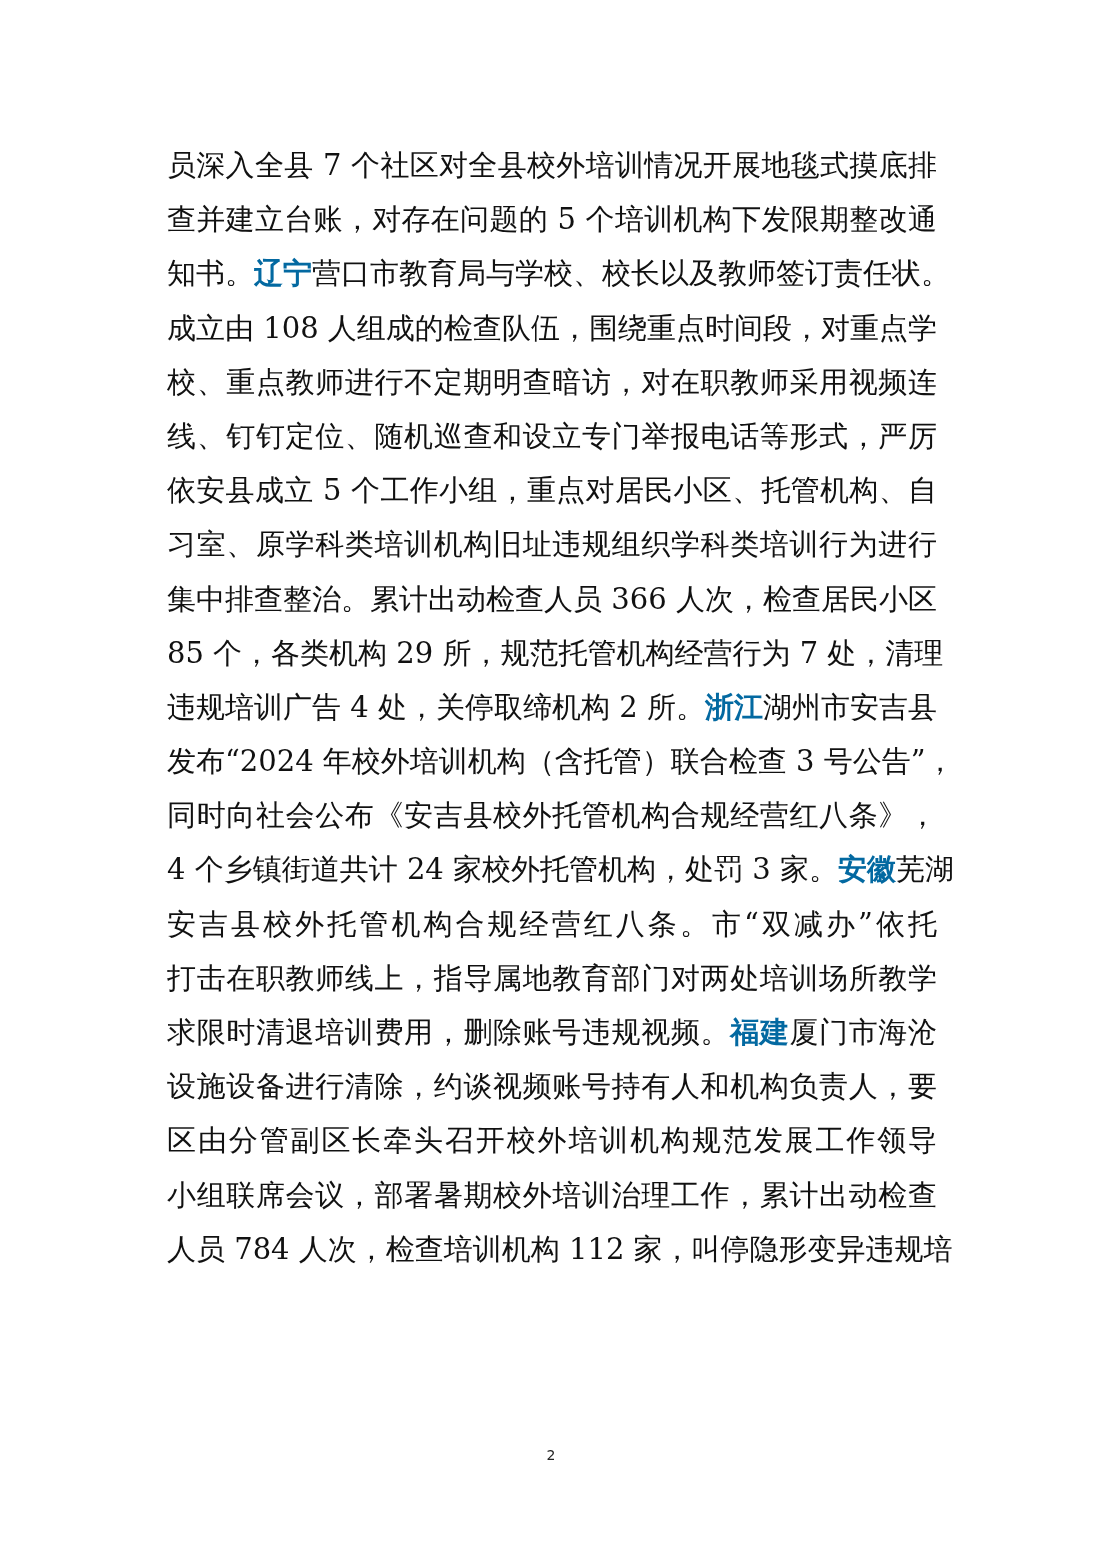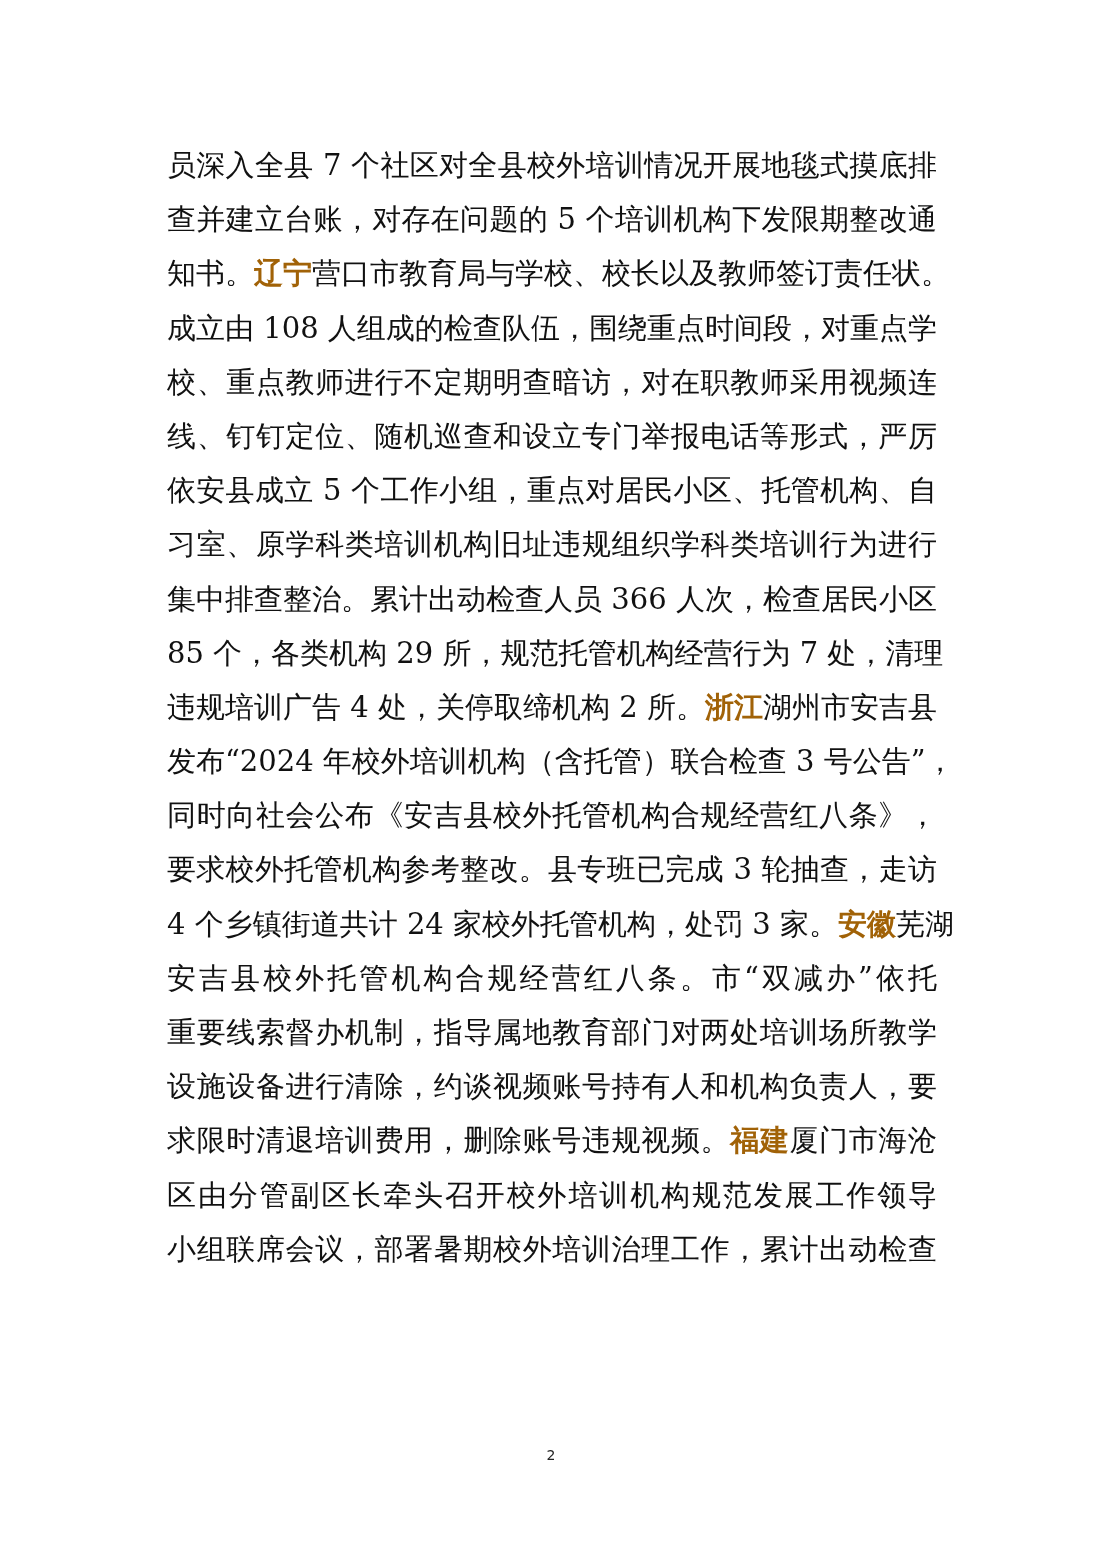--- a/index.html
+++ b/index.html
@@ -36,21 +36,21 @@
       white-space: nowrap;
       text-align: justify;
       text-align-last: justify;
       letter-spacing: 0;
       overflow: visible;
     }
     .line span { display: inline; }
     .bold {
       font-family: "DejaVu Sans", "Liberation Sans", sans-serif;
       font-weight: bold;
-      color: #a16207;
+      color: #0369a1;
     }
     .page-number {
       position: absolute;
       left: 0;
       width: 1102px;
       top: 1447px;
       text-align: center;
       font-family: "DejaVu Sans", "Liberation Sans", sans-serif;
       font-size: 14px;
       color: #222222;
@@ -67,23 +67,23 @@
       <div class="line"><span>成立由 108 人组成的检查队伍，围绕重点时间段，对重点学</span></div>
       <div class="line"><span>校、重点教师进行不定期明查暗访，对在职教师采用视频连</span></div>
       <div class="line"><span>线、钉钉定位、随机巡查和设立专门举报电话等形式，严厉</span></div>
       <div class="line"><span>依安县成立 5 个工作小组，重点对居民小区、托管机构、自</span></div>
       <div class="line"><span>习室、原学科类培训机构旧址违规组织学科类培训行为进行</span></div>
       <div class="line"><span>集中排查整治。累计出动检查人员 366 人次，检查居民小区</span></div>
       <div class="line"><span>85 个，各类机构 29 所，规范托管机构经营行为 7 处，清理</span></div>
       <div class="line"><span>违规培训广告 4 处，关停取缔机构 2 所。</span><span class="bold">浙江</span><span>湖州市安吉县</span></div>
       <div class="line"><span>发布“2024 年校外培训机构（含托管）联合检查 3 号公告”，</span></div>
       <div class="line"><span>同时向社会公布《安吉县校外托管机构合规经营红八条》，</span></div>
-      <div class="line"><span>要求校外托管机构参考整改。县专班已完成 3 轮抽查，走访</span></div>
       <div class="line"><span>4 个乡镇街道共计 24 家校外托管机构，处罚 3 家。</span><span class="bold">安徽</span><span>芜湖</span></div>
       <div class="line"><span>安吉县校外托管机构合规经营红八条。市“双减办”依托</span></div>
-      <div class="line"><span>重要线索督办机制，指导属地教育部门对两处培训场所教学</span></div>
+      <div class="line"><span>打击在职教师线上，指导属地教育部门对两处培训场所教学</span></div>
+      <div class="line"><span>求限时清退培训费用，删除账号违规视频。</span><span class="bold">福建</span><span>厦门市海沧</span></div>
       <div class="line"><span>设施设备进行清除，约谈视频账号持有人和机构负责人，要</span></div>
-      <div class="line"><span>求限时清退培训费用，删除账号违规视频。</span><span class="bold">福建</span><span>厦门市海沧</span></div>
       <div class="line"><span>区由分管副区长牵头召开校外培训机构规范发展工作领导</span></div>
       <div class="line"><span>小组联席会议，部署暑期校外培训治理工作，累计出动检查</span></div>
+      <div class="line"><span>人员 784 人次，检查培训机构 112 家，叫停隐形变异违规培</span></div>
     </div>
   <div class="page-number">2</div>
 </div>
 
 </body></html>

